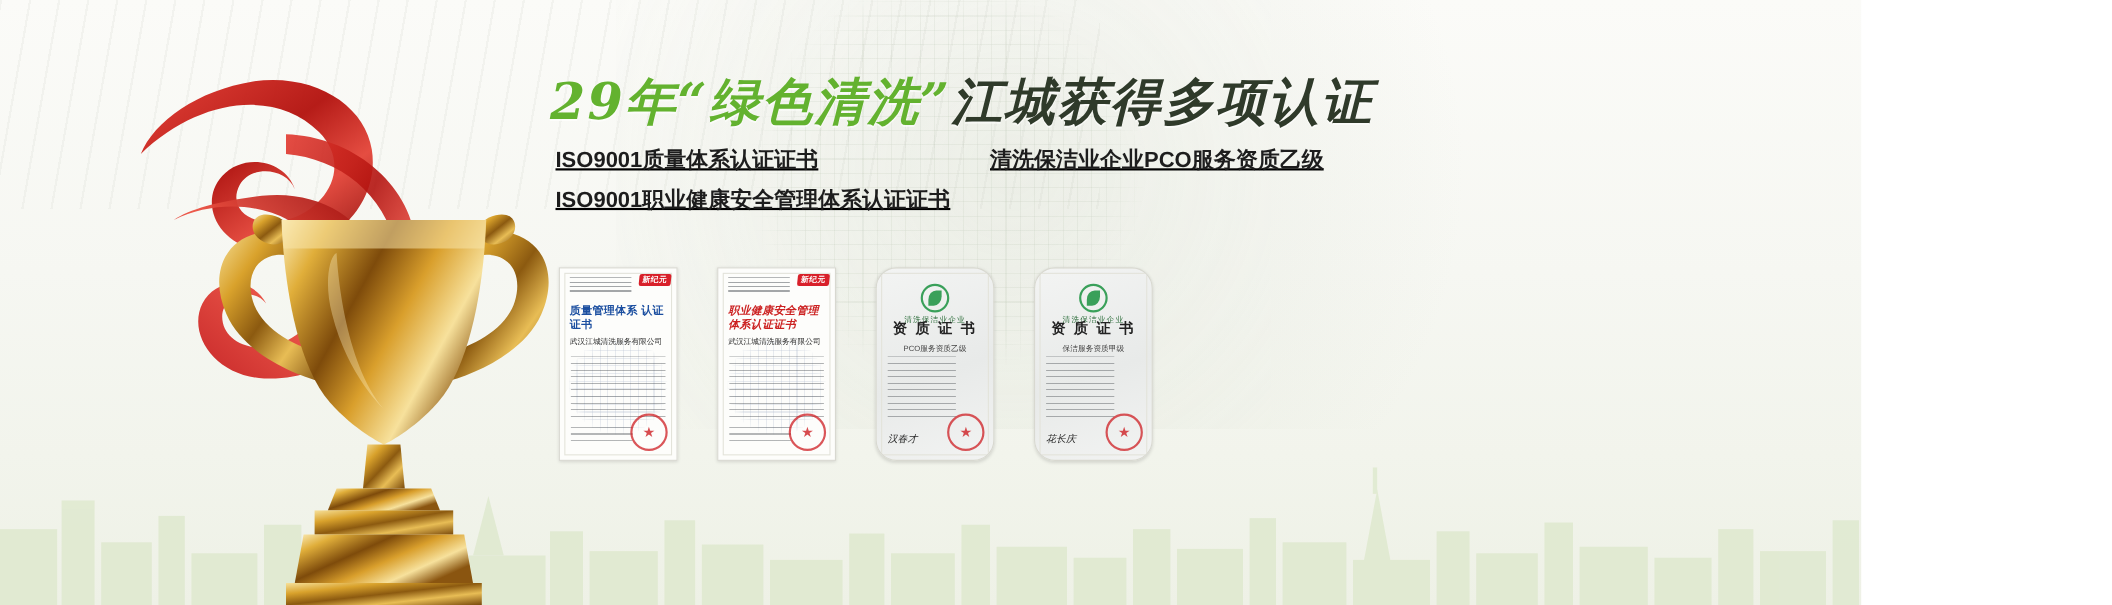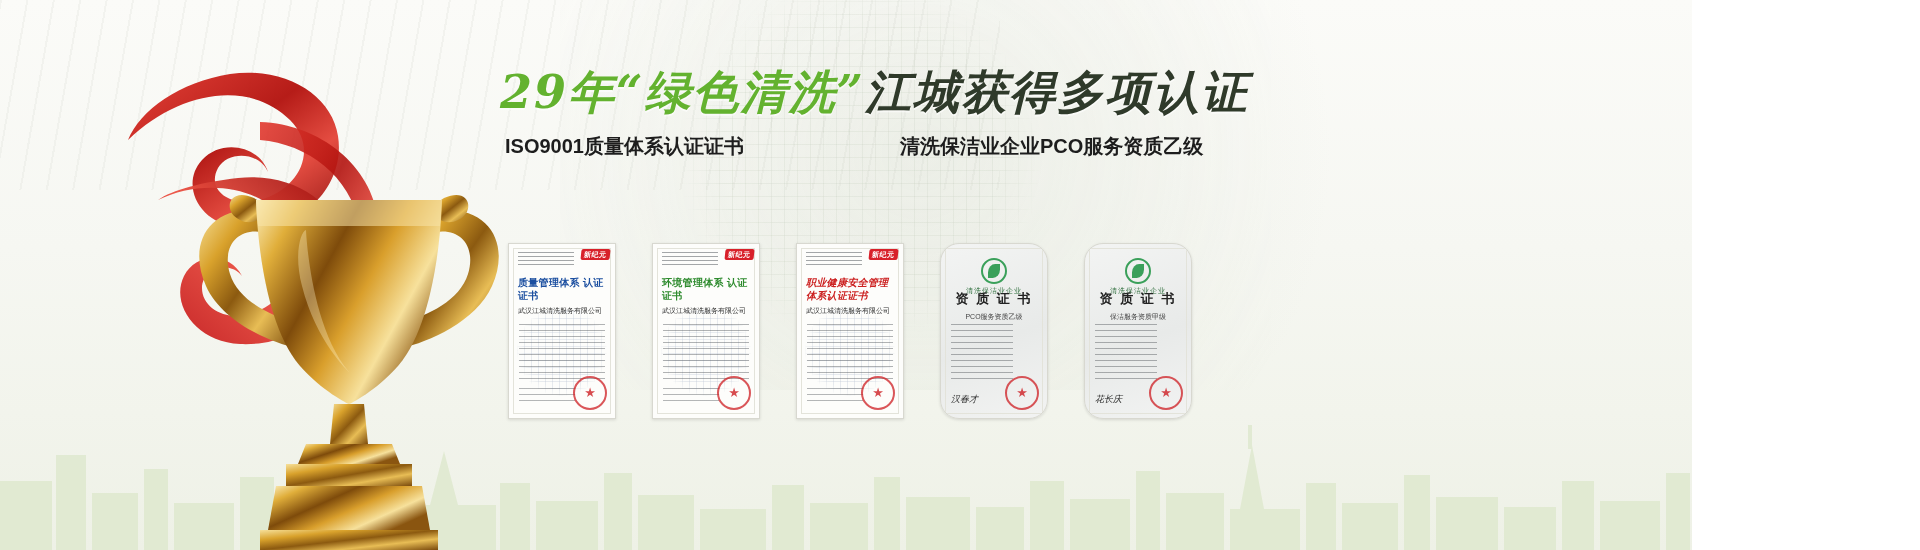--- a/index.html
+++ b/index.html
@@ -88,20 +88,21 @@
   .cert-list {
     position: absolute;
     left: 505px;
     top: 128px;
     width: 760px;
     display: flex;
     flex-wrap: wrap;
   }
   .cert-col {
     width: 395px;
+    text-decoration: underline;
   }
   .cert-col.right { width: 360px; }
   .cert-line {
     color: #1d1d1d;
     font-size: 20px;
     font-weight: bold;
     line-height: 36px;
     white-space: nowrap;
   }
 
@@ -402,20 +403,21 @@
     </svg>
   </div>
 
   <div class="headline">
     <span class="green">29年</span><span class="green">“绿色清洗”</span><span class="dark">江城获得多项认证</span>
   </div>
 
   <div class="cert-list">
     <div class="cert-col">
       <div class="cert-line">ISO9001质量体系认证证书</div>
+      <div class="cert-line">ISO9001职业健康安全管理体系认证证书</div>
     </div>
     <div class="cert-col right">
       <div class="cert-line">清洗保洁业企业PCO服务资质乙级</div>
     </div>
   </div>
 
   <div class="certs">
 
     <div class="cert-card">
       <div class="inner-frame"></div>
@@ -423,32 +425,20 @@
       <div class="micro-top"></div>
       <div class="badge">新纪元</div>
       <div class="title blue">质量管理体系
 认证证书</div>
       <div class="company">武汉江城清洗服务有限公司</div>
       <div class="body-lines"></div>
       <div class="foot-lines"></div>
       <div class="stamp"></div>
     </div>
 
-    <div class="cert-card">
-      <div class="inner-frame"></div>
-      <div class="globe-wm"></div>
-      <div class="micro-top"></div>
-      <div class="badge">新纪元</div>
-      <div class="title green">环境管理体系
-认证证书</div>
-      <div class="company">武汉江城清洗服务有限公司</div>
-      <div class="body-lines"></div>
-      <div class="foot-lines"></div>
-      <div class="stamp"></div>
-    </div>
 
     <div class="cert-card">
       <div class="inner-frame"></div>
       <div class="globe-wm"></div>
       <div class="micro-top"></div>
       <div class="badge">新纪元</div>
       <div class="title red">职业健康安全管理
 体系认证证书</div>
       <div class="company">武汉江城清洗服务有限公司</div>
       <div class="body-lines"></div>

